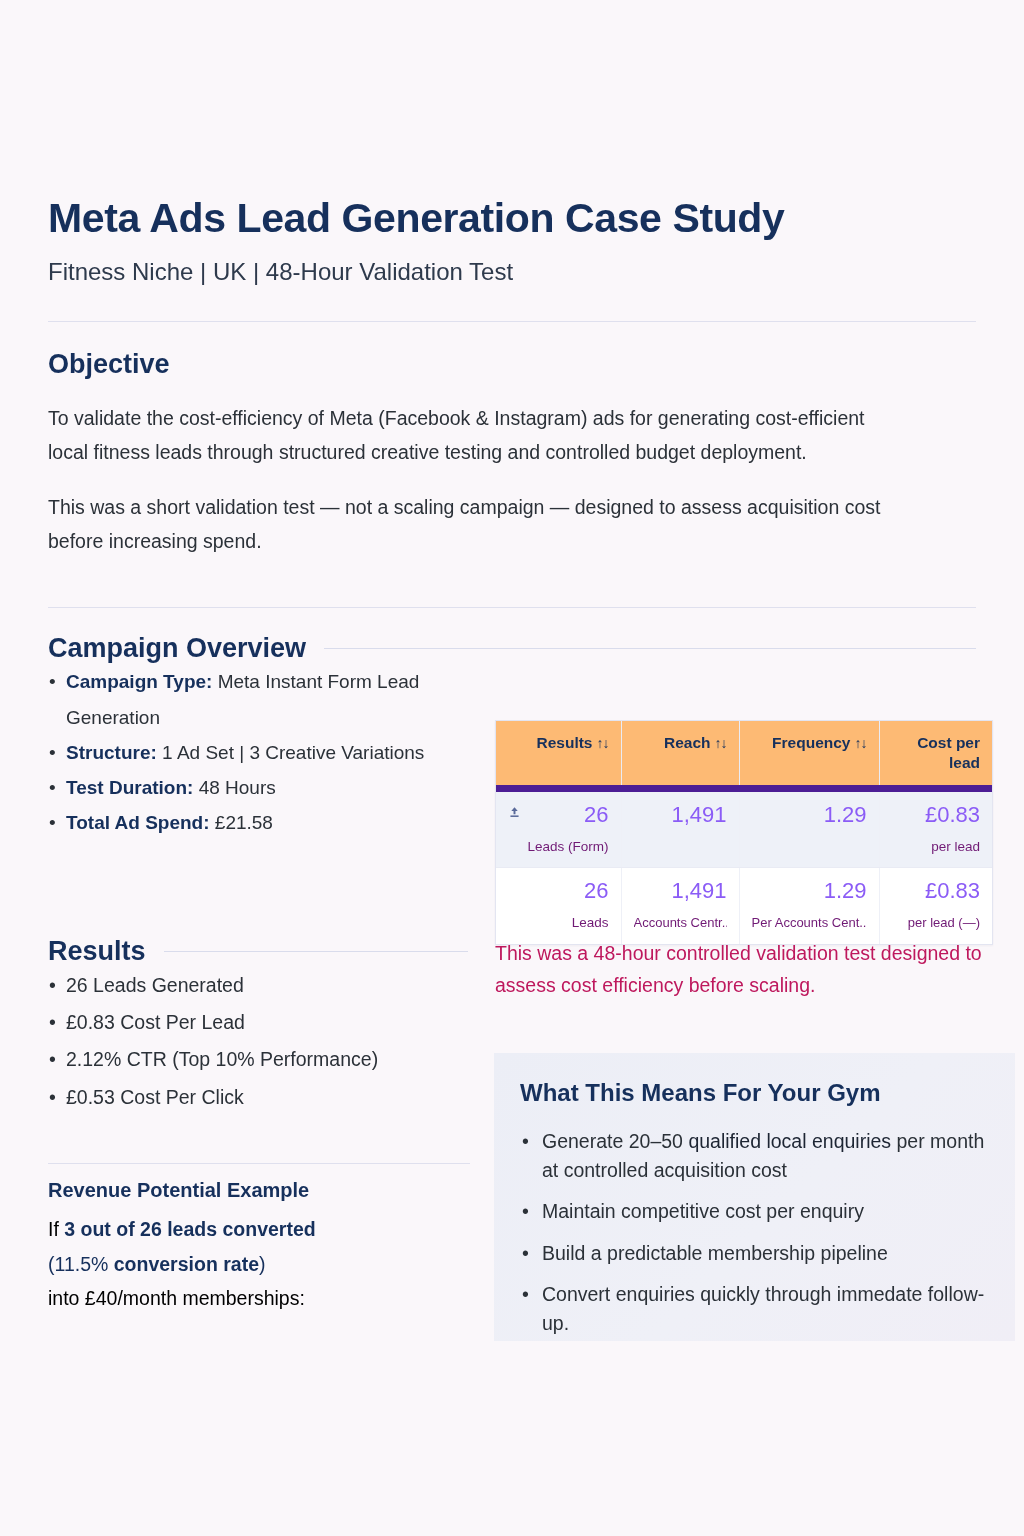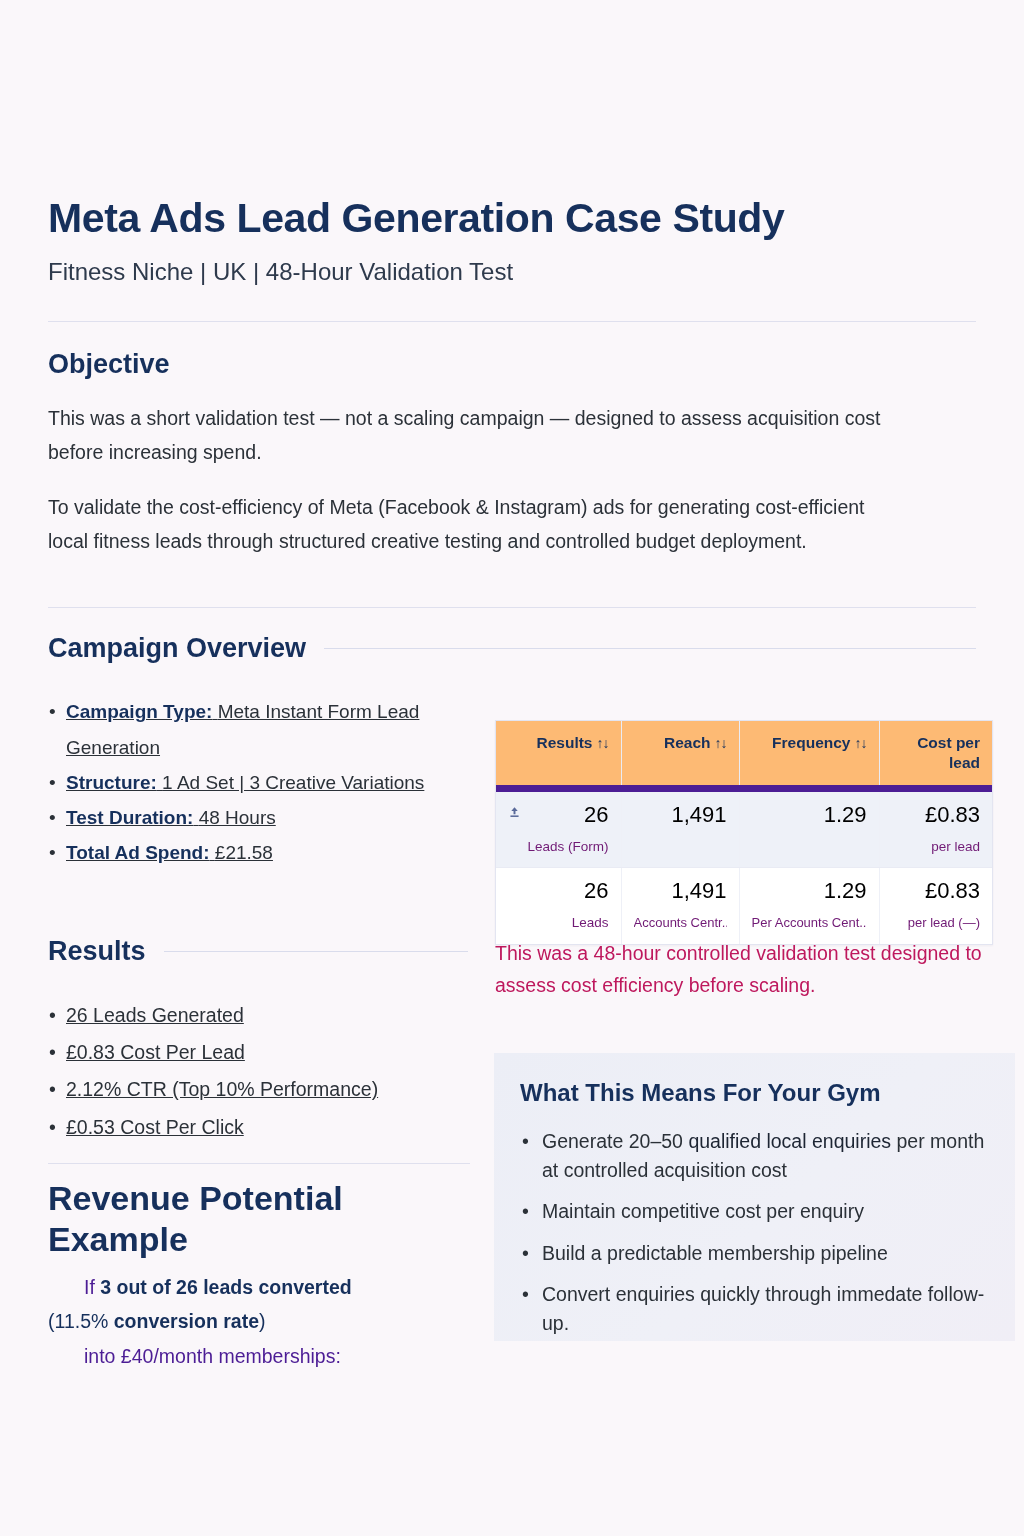--- a/index.html
+++ b/index.html
@@ -90,23 +90,22 @@
     align-items: center;
     gap: 18px;
   }
   .head-with-rule .line {
     flex: 1 1 auto;
     height: 1px;
     background: #d9dcec;
   }
   ul.bullets {
     list-style: none;
-    margin: 30px 0 0 0;
+    margin: 0 0 0 0;
     padding: 0;
-    text-decoration: underline;
   }
   ul.bullets li {
     font-size: 19px;
     line-height: 1.85;
     color: #2b3138;
     position: relative;
     padding-left: 18px;
   }
   ul.bullets li:before {
     content: "\2022";
@@ -151,21 +150,21 @@
     border-right: 1px solid #eef0f7;
     border-bottom: 1px solid #e9ebf4;
     vertical-align: top;
     text-align: right;
   }
   .datatable td:last-child { border-right: none; }
   .datatable tr.row-hl td { background: #eef1f8; }
   .datatable tr:last-child td { border-bottom: none; }
   .cell-main {
     font-size: 22px;
-    color: #000000;
+    color: #8b5cf6;
     line-height: 1.15;
     font-weight: 400;
   }
   .cell-sub {
     font-size: 13.5px;
     color: #701a75;
     margin-top: 12px;
     line-height: 1.2;
     white-space: nowrap;
     overflow: hidden;
@@ -217,29 +216,29 @@
     width: 422px;
     height: 1px;
     background: #dfe0ee;
   }
   .revenue {
     position: absolute;
     left: 48px;
     top: 1178px;
     width: 430px;
   }
-  .revenue h2 { font-size: 34px; }
+  .revenue h2 { font-size: 20px; }
   .rev-lead {
     font-size: 19.5px;
     line-height: 1.78;
     color: #16305c;
     margin: 10px 0 0 0;
   }
   .rev-lead b { font-weight: 700; }
-  .rev-lead .plain { color: #4c1d95; margin-left: 36px; }
+  .rev-lead .plain { color: #000000; }
   .revenue ul.bullets { margin-top: 8px; }
   .revenue ul.bullets li { font-size: 19.5px; line-height: 1.78; }
 
   
   .gym-panel {
     position: absolute;
     left: 494px;
     top: 1053px;
     width: 521px;
     height: 288px;
@@ -282,22 +281,22 @@
 <div class="page">
 
   <div class="header">
     <h1 class="doc-title">Meta Ads Lead Generation Case Study</h1>
     <div class="doc-subtitle">Fitness Niche | UK | 48-Hour Validation Test</div>
   </div>
   <div class="rule-full rule-top"></div>
 
   <div class="objective">
     <h2 class="section-h">Objective</h2>
+    <p class="obj-p">To validate the cost-efficiency of Meta (Facebook &amp; Instagram) ads for generating cost-efficient local fitness leads through structured creative testing and controlled budget deployment.</p>
     <p class="obj-p second">This was a short validation test — not a scaling campaign — designed to assess acquisition cost before increasing spend.</p>
-    <p class="obj-p">To validate the cost-efficiency of Meta (Facebook &amp; Instagram) ads for generating cost-efficient local fitness leads through structured creative testing and controlled budget deployment.</p>
   </div>
   <div class="rule-full rule-mid"></div>
 
   <div class="campaign">
     <div class="head-with-rule">
       <h2 class="section-h">Campaign Overview</h2>
       <span class="line"></span>
     </div>
     <ul class="bullets campaign-list">
       <li><b>Campaign Type:</b> <span>Meta Instant Form Lead Generation</span></li>

